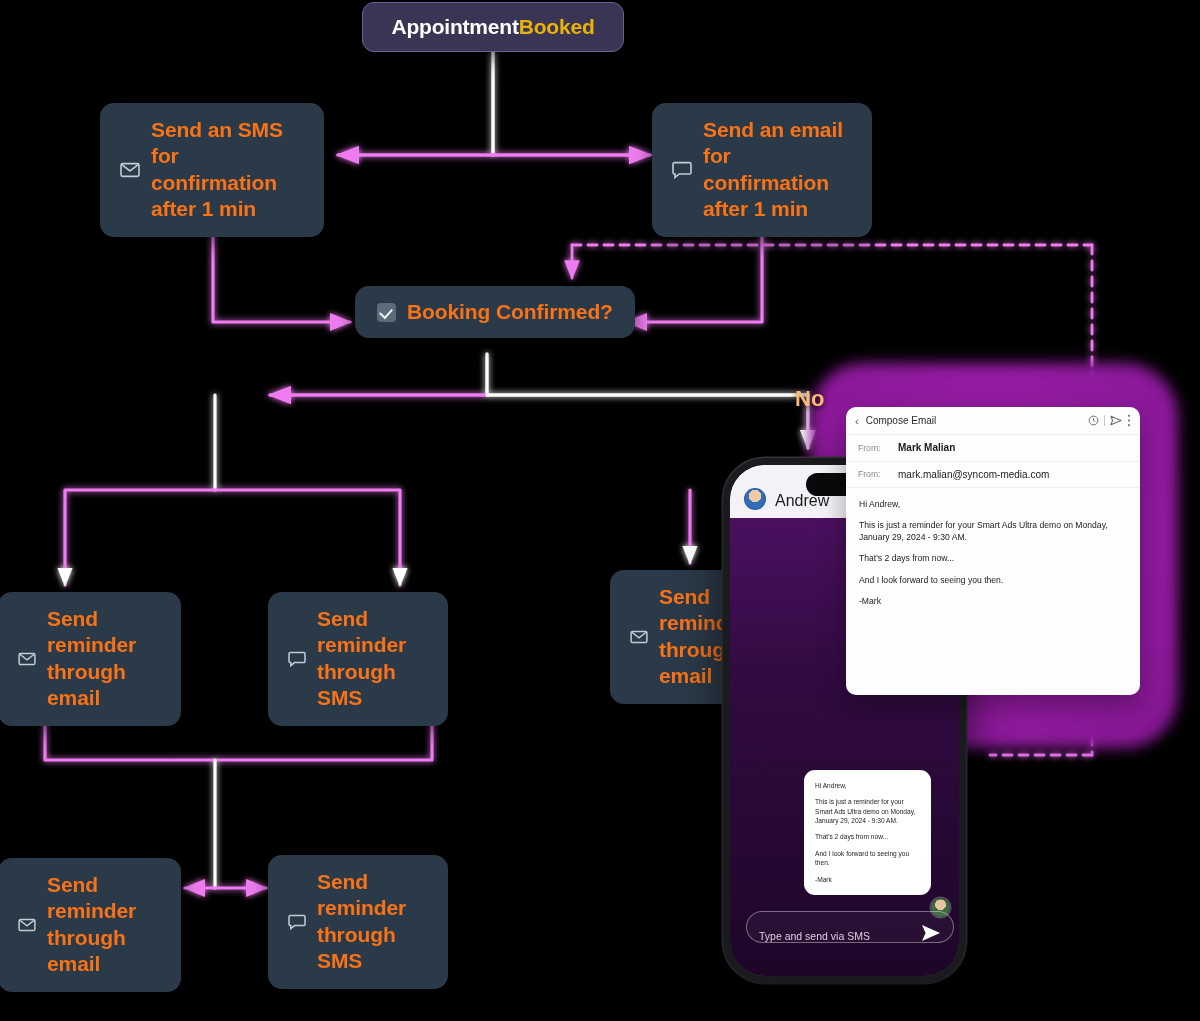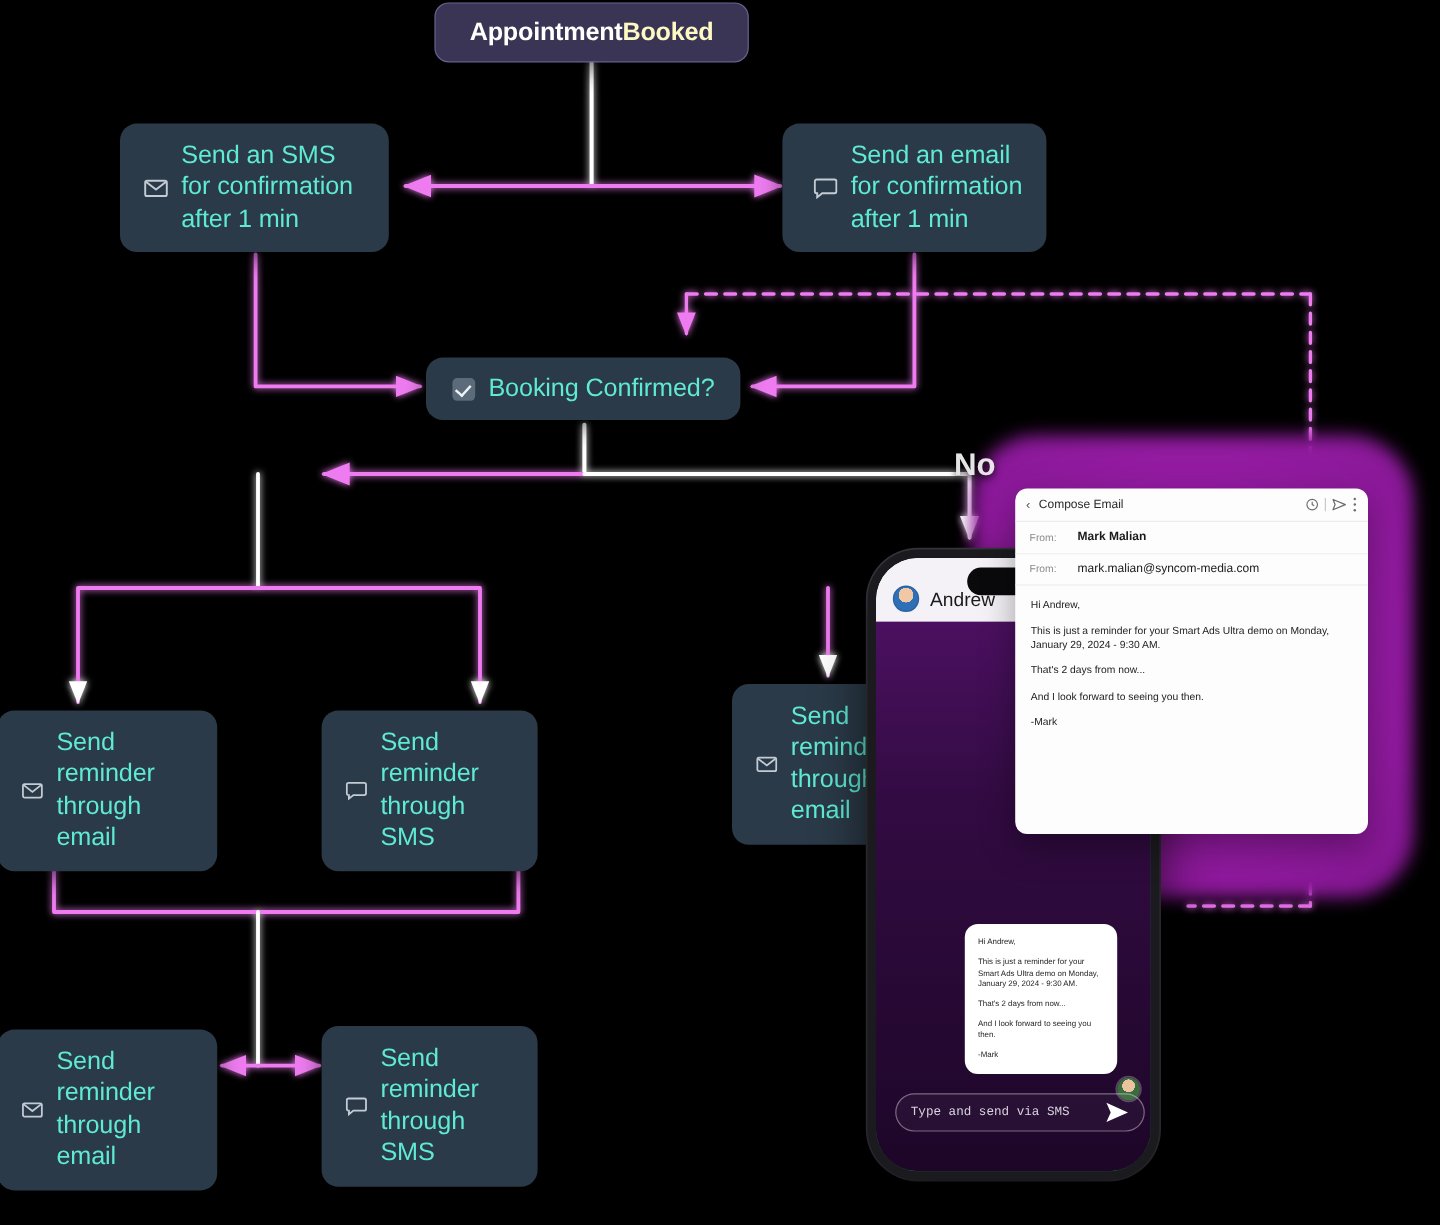--- a/index.html
+++ b/index.html
@@ -20,49 +20,49 @@
     background: #2b3a48;
     border-radius: 14px;
     box-shadow: 0 6px 18px rgba(0,0,0,.55);
     display: flex;
     align-items: center;
     gap: 11px;
     padding: 14px 20px;
     z-index: 4;
   }
   .node .label {
-    color: #5eead4;
+    color: #f97316;
     font-size: 21px;
-    font-weight: 400;
+    font-weight: 700;
     line-height: 1.26;
     white-space: pre-line;
     letter-spacing: -.1px;
   }
   .node .ico { flex: 0 0 auto; display: block; color: #c3ccd5; }
 
   
   .pill {
     position: absolute;
     left: 362px; top: 2px;
     width: 262px; height: 50px;
     background: #3b3555;
     border: 1px solid #6c5f92;
     border-radius: 12px;
     display: flex; align-items: center; justify-content: center;
     box-shadow: 0 6px 20px rgba(0,0,0,.6);
     z-index: 4;
   }
   .pill span { font-size: 21px; font-weight: 700; letter-spacing: -.2px; }
   .pill .w { color: #ffffff; }
-  .pill .p { color: #fef9c3; }
+  .pill .p { color: #eab308; }
 
   
   .decision {
     position: absolute;
-    left: 355px; top: 298px;
+    left: 355px; top: 286px;
     padding: 13px 22px;
     z-index: 4;
   }
   .decision .label { font-size: 21px; }
   .chk {
     width: 19px; height: 19px; border-radius: 4px;
     background: #5b6b79; position: relative; flex: 0 0 auto;
   }
   .chk::after {
     content: ""; position: absolute;
@@ -75,22 +75,22 @@
   #n-sms-conf   { left: 100px; top: 103px; width: 224px; }
   #n-email-conf { left: 652px; top: 103px; width: 220px; justify-content: flex-end; }
   #n-rem-email-1{ left: -2px;  top: 592px; width: 183px; }
   #n-rem-sms-1  { left: 268px; top: 592px; width: 180px; }
   #n-rem-email-2{ left: 610px; top: 570px; width: 175px; }
   #n-rem-email-3{ left: -2px;  top: 858px; width: 183px; }
   #n-rem-sms-3  { left: 268px; top: 855px; width: 180px; }
 
   
   #no-label {
-    position: absolute; left: 795px; top: 372px;
-    color: #e5e5e5; font-size: 26px; font-weight: 700;
+    position: absolute; left: 795px; top: 386px;
+    color: #fdba74; font-size: 22px; font-weight: 700;
     z-index: 6; text-shadow: 0 2px 6px rgba(0,0,0,.8);
   }
 
   
   #glow {
     position: absolute; left: 810px; top: 363px;
     width: 368px; height: 385px;
     border-radius: 54px;
     background: radial-gradient(120% 120% at 50% 45%, #a220b0 0%, #8d199b 45%, #5e0f6b 100%);
     filter: blur(7px);
@@ -169,23 +169,22 @@
     position: absolute; left: 201px; top: 433px;
     width: 19px; height: 19px; border-radius: 50%;
     background: radial-gradient(circle at 50% 36%, #e9c49f 0 34%, #3c6b3f 35% 100%);
     box-shadow: 0 0 0 1.5px rgba(255,255,255,.25);
   }
   #sms-input {
     position: absolute; left: 16px; bottom: 33px;
     width: 208px; height: 32px;
     border: 1px solid rgba(255,255,255,.38);
     border-radius: 16px;
-    display: flex; align-items: center; padding: 0 12px;
+    display: flex; align-items: flex-end; padding: 0 12px;
     background: rgba(255,255,255,.04);
-    font-family: Liberation Mono, monospace;
   }
   #sms-input .ph { color: #d9d2e0; font-size: 10.5px; flex: 1; }
 </style>
 </head>
 <body>
 
 <div id="stage">
 
   <svg id="wires" viewBox="0 0 1200 1021">
     <defs>

